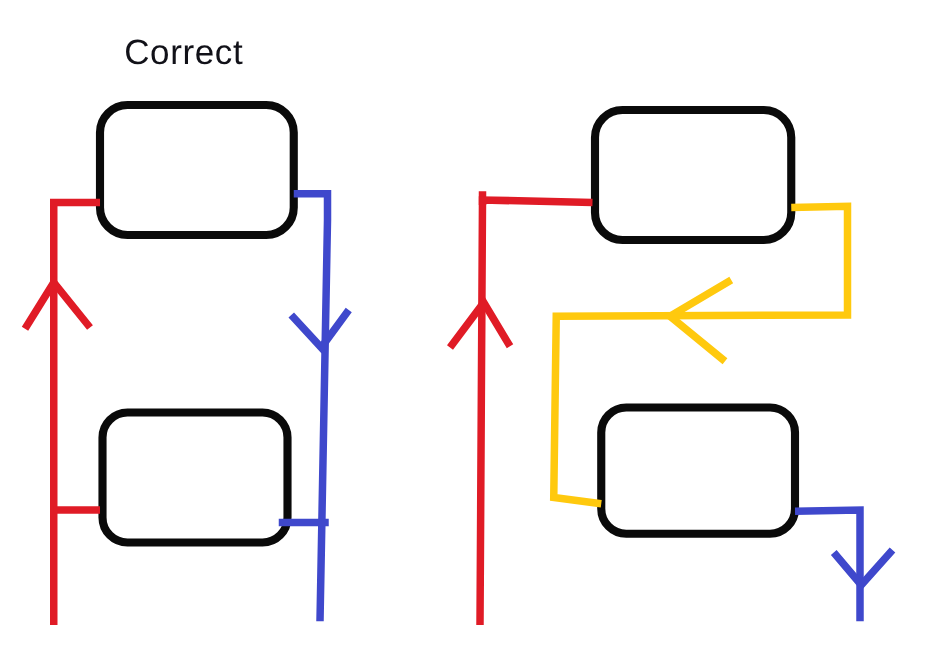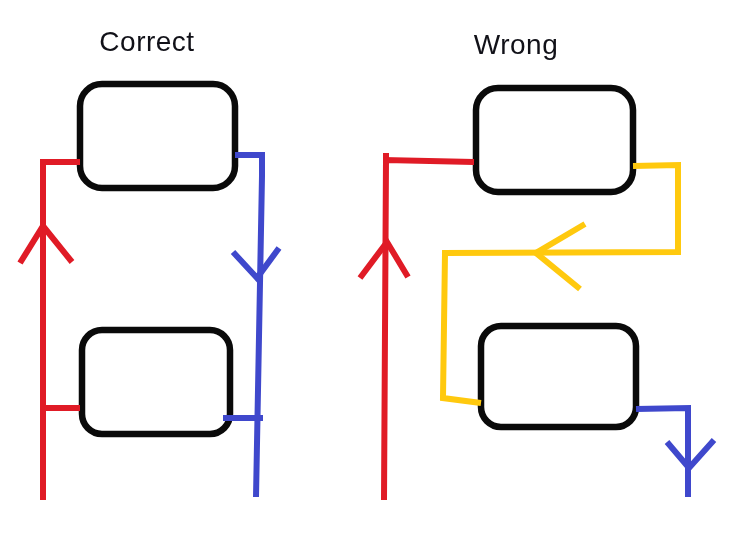--- a/index.html
+++ b/index.html
@@ -50,14 +50,13 @@
       <rect x="481" y="326" width="155" height="101" rx="20" ry="20" fill="none" stroke="#0a0a0a" stroke-width="6.5"></rect>
       <polyline points="386,153 386,164" fill="none" stroke="#e01b26" stroke-width="6" stroke-linecap="butt" stroke-linejoin="miter"></polyline>
       <polyline points="474,162 386,160 384,500" fill="none" stroke="#e01b26" stroke-width="6" stroke-linecap="butt" stroke-linejoin="miter"></polyline>
       <polyline points="360,278 387,242 408,277" fill="none" stroke="#e01b26" stroke-width="6" stroke-linecap="butt" stroke-linejoin="miter"></polyline>
       <polyline points="633,166 678,165 678,252 445,253 443,398 481,403" fill="none" stroke="#ffc90e" stroke-width="6" stroke-linecap="butt" stroke-linejoin="miter"></polyline>
       <polyline points="585,224 536,253 580,289" fill="none" stroke="#ffc90e" stroke-width="6" stroke-linecap="butt" stroke-linejoin="miter"></polyline>
       <polyline points="636,409 688,408 688,497" fill="none" stroke="#3f48cc" stroke-width="6" stroke-linecap="butt" stroke-linejoin="miter"></polyline>
       <polyline points="667,442 689,468 714,440" fill="none" stroke="#3f48cc" stroke-width="6" stroke-linecap="butt" stroke-linejoin="miter"></polyline>
     </svg>
   <div class="diagram-title" style="left: 147px; top: 28px; color: rgb(17, 17, 24);">Correct</div>
-  <div class="diagram-title" style="left: 516px; top: 31px; color: rgb(17, 17, 24);">Wrong</div>
 </div>
 
 </body></html>

